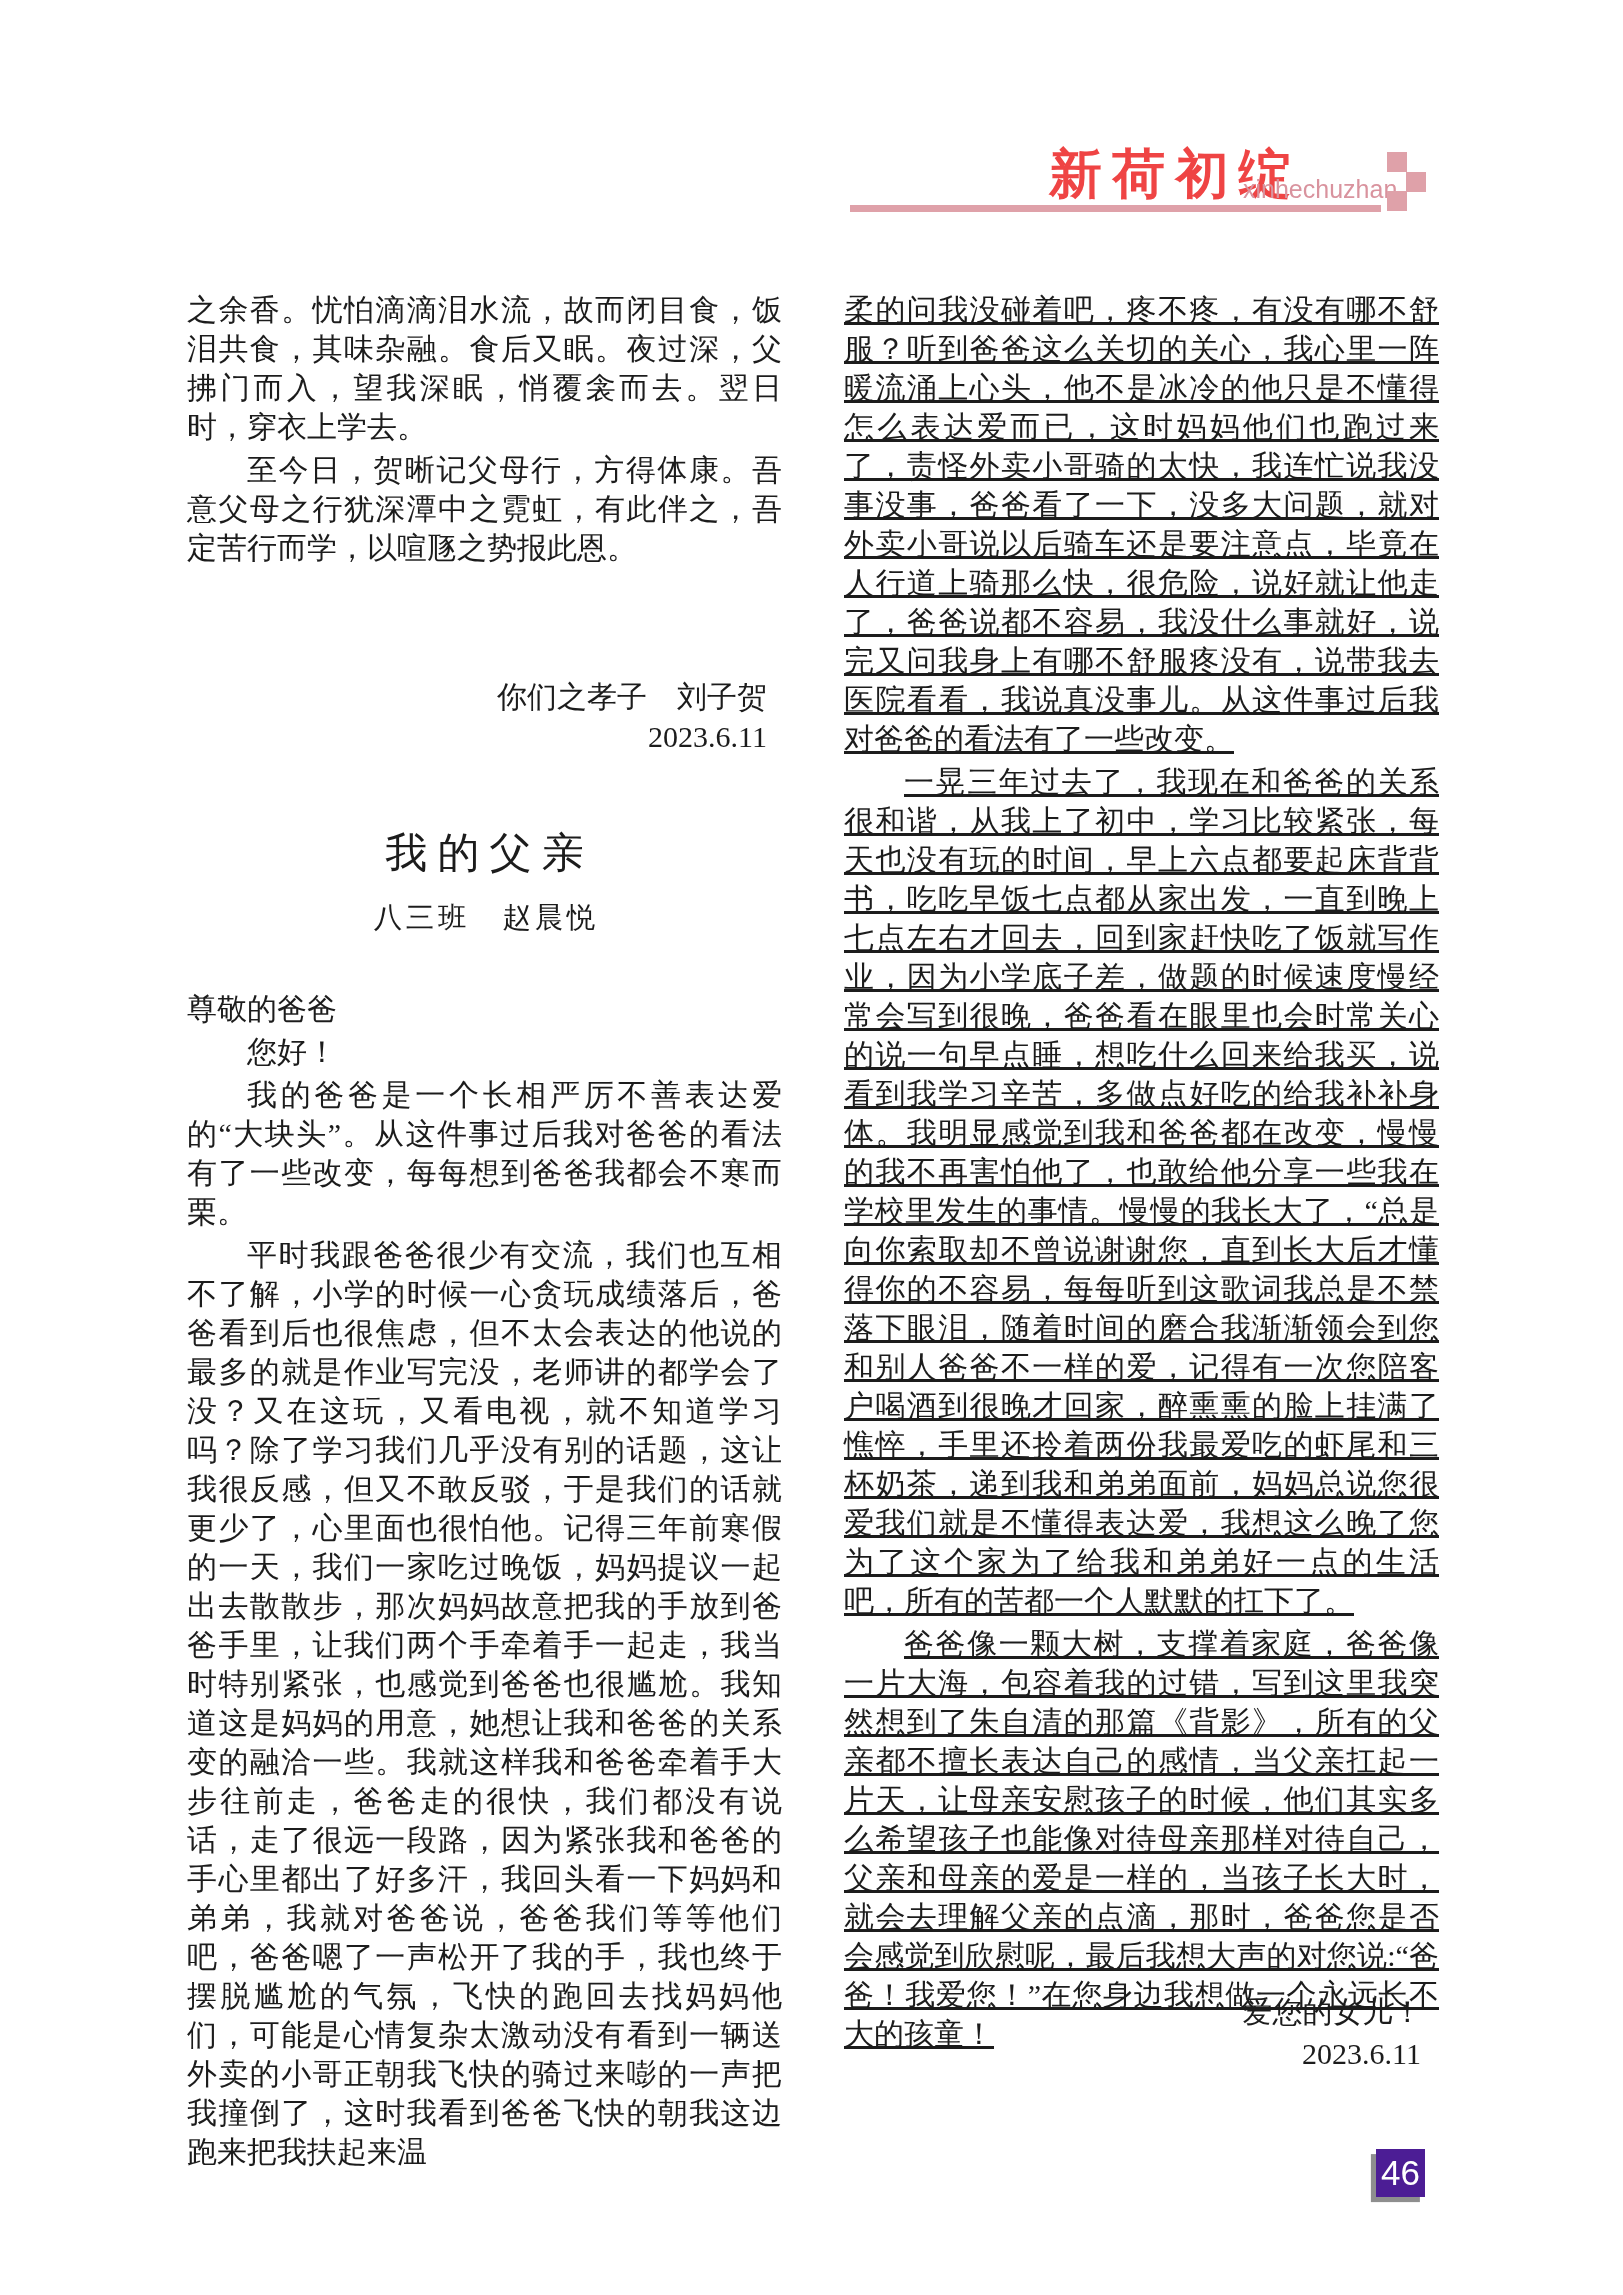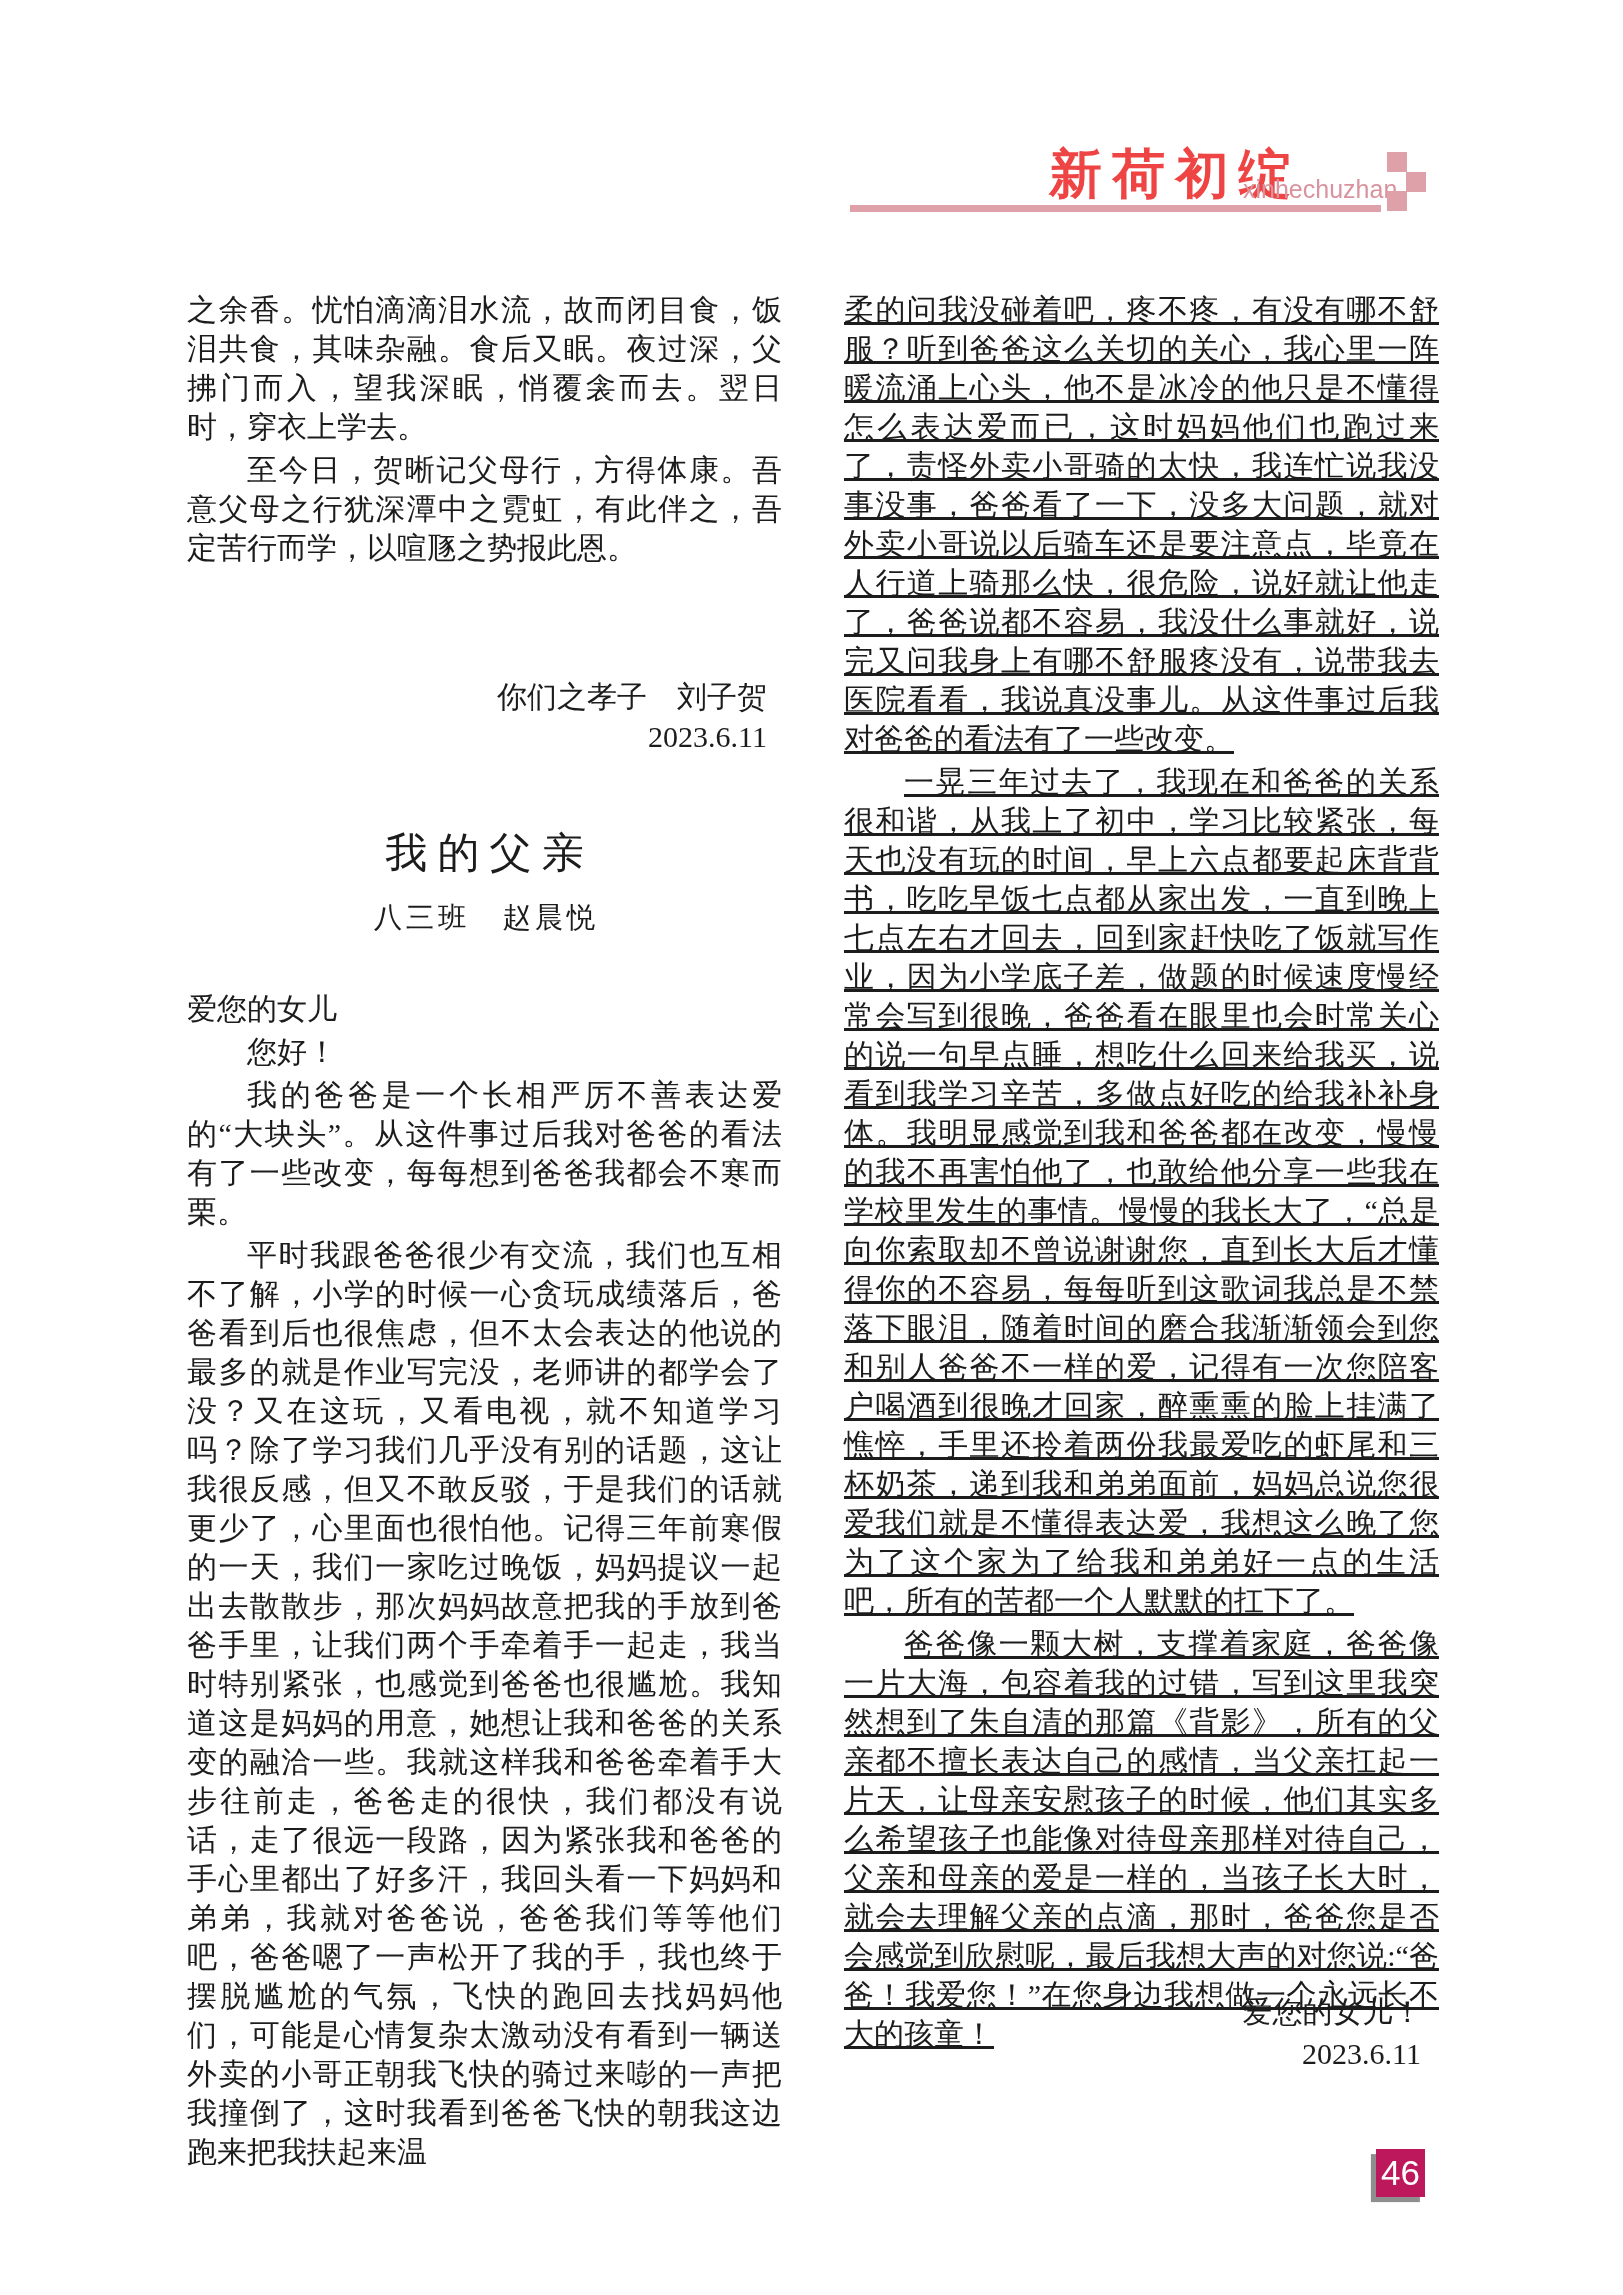--- a/index.html
+++ b/index.html
@@ -55,21 +55,21 @@
     letter-spacing: 10.2px; text-indent: 10.2px; white-space: nowrap;
   }
   .article-byline {
     position: absolute; left: 183px; top: 902px; width: 603px;
     text-align: center; font-size: 28.5px; line-height: 32px;
     letter-spacing: 3.7px; text-indent: 3.7px; white-space: nowrap;
   }
   
   .pagenum {
     position: absolute; left: 1376px; top: 2149px;
-    width: 49px; height: 48px; background: #be185d;
+    width: 49px; height: 48px; background: #4c1d95;
     color: #ffffff; font-family: "Liberation Sans", sans-serif;
     font-size: 35px; display: flex; align-items: center; justify-content: center;
     box-shadow: -5.1px 5.1px 0 0 #8e8e8e;
   }
 </style>
 </head>
 <body>
 
 <div class="logo-cn">新荷初绽</div>
 <div class="logo-py">xinhechuzhan</div>
@@ -82,21 +82,21 @@
   <p>之余香。忧怕滴滴泪水流，故而闭目食，饭泪共食，其味杂融。食后又眠。夜过深，父拂门而入，望我深眠，悄覆衾而去。翌日时，穿衣上学去。</p>
   <p class="indent">至今日，贺晰记父母行，方得体康。吾意父母之行犹深潭中之霓虹，有此伴之，吾定苦行而学，以喧豗之势报此恩。</p>
 </div>
 <div class="rightline sig-l">你们之孝子　刘子贺</div>
 <div class="rightline date-l">2023.6.11</div>
 
 <div class="article-title">我的父亲</div>
 <div class="article-byline">八三班　赵晨悦</div>
 
 <div class="col col-left-body">
-  <p>爱您的女儿</p>
+  <p>尊敬的爸爸</p>
   <p class="indent">您好！</p>
   <p class="indent">我的爸爸是一个长相严厉不善表达爱的“大块头”。从这件事过后我对爸爸的看法有了一些改变，每每想到爸爸我都会不寒而栗。</p>
   <p class="indent">平时我跟爸爸很少有交流，我们也互相不了解，小学的时候一心贪玩成绩落后，爸爸看到后也很焦虑，但不太会表达的他说的最多的就是作业写完没，老师讲的都学会了没？又在这玩，又看电视，就不知道学习吗？除了学习我们几乎没有别的话题，这让我很反感，但又不敢反驳，于是我们的话就更少了，心里面也很怕他。记得三年前寒假的一天，我们一家吃过晚饭，妈妈提议一起出去散散步，那次妈妈故意把我的手放到爸爸手里，让我们两个手牵着手一起走，我当时特别紧张，也感觉到爸爸也很尴尬。我知道这是妈妈的用意，她想让我和爸爸的关系变的融洽一些。我就这样我和爸爸牵着手大步往前走，爸爸走的很快，我们都没有说话，走了很远一段路，因为紧张我和爸爸的手心里都出了好多汗，我回头看一下妈妈和弟弟，我就对爸爸说，爸爸我们等等他们吧，爸爸嗯了一声松开了我的手，我也终于摆脱尴尬的气氛，飞快的跑回去找妈妈他们，可能是心情复杂太激动没有看到一辆送外卖的小哥正朝我飞快的骑过来嘭的一声把我撞倒了，这时我看到爸爸飞快的朝我这边跑来把我扶起来温</p>
 </div>
 
 <div class="col col-right-body">
   <p>柔的问我没碰着吧，疼不疼，有没有哪不舒服？听到爸爸这么关切的关心，我心里一阵暖流涌上心头，他不是冰冷的他只是不懂得怎么表达爱而已，这时妈妈他们也跑过来了，责怪外卖小哥骑的太快，我连忙说我没事没事，爸爸看了一下，没多大问题，就对外卖小哥说以后骑车还是要注意点，毕竟在人行道上骑那么快，很危险，说好就让他走了，爸爸说都不容易，我没什么事就好，说完又问我身上有哪不舒服疼没有，说带我去医院看看，我说真没事儿。从这件事过后我对爸爸的看法有了一些改变。</p>
   <p class="indent">一晃三年过去了，我现在和爸爸的关系很和谐，从我上了初中，学习比较紧张，每天也没有玩的时间，早上六点都要起床背背书，吃吃早饭七点都从家出发，一直到晚上七点左右才回去，回到家赶快吃了饭就写作业，因为小学底子差，做题的时候速度慢经常会写到很晚，爸爸看在眼里也会时常关心的说一句早点睡，想吃什么回来给我买，说看到我学习辛苦，多做点好吃的给我补补身体。我明显感觉到我和爸爸都在改变，慢慢的我不再害怕他了，也敢给他分享一些我在学校里发生的事情。慢慢的我长大了，“总是向你索取却不曾说谢谢您，直到长大后才懂得你的不容易，每每听到这歌词我总是不禁落下眼泪，随着时间的磨合我渐渐领会到您和别人爸爸不一样的爱，记得有一次您陪客户喝酒到很晚才回家，醉熏熏的脸上挂满了憔悴，手里还拎着两份我最爱吃的虾尾和三杯奶茶，递到我和弟弟面前，妈妈总说您很爱我们就是不懂得表达爱，我想这么晚了您为了这个家为了给我和弟弟好一点的生活吧，所有的苦都一个人默默的扛下了。</p>
   <p class="indent">爸爸像一颗大树，支撑着家庭，爸爸像一片大海，包容着我的过错，写到这里我突然想到了朱自清的那篇《背影》，所有的父亲都不擅长表达自己的感情，当父亲扛起一片天，让母亲安慰孩子的时候，他们其实多么希望孩子也能像对待母亲那样对待自己，父亲和母亲的爱是一样的，当孩子长大时，就会去理解父亲的点滴，那时，爸爸您是否会感觉到欣慰呢，最后我想大声的对您说:“爸爸！我爱您！”在您身边我想做一个永远长不大的孩童！</p>
 </div>

